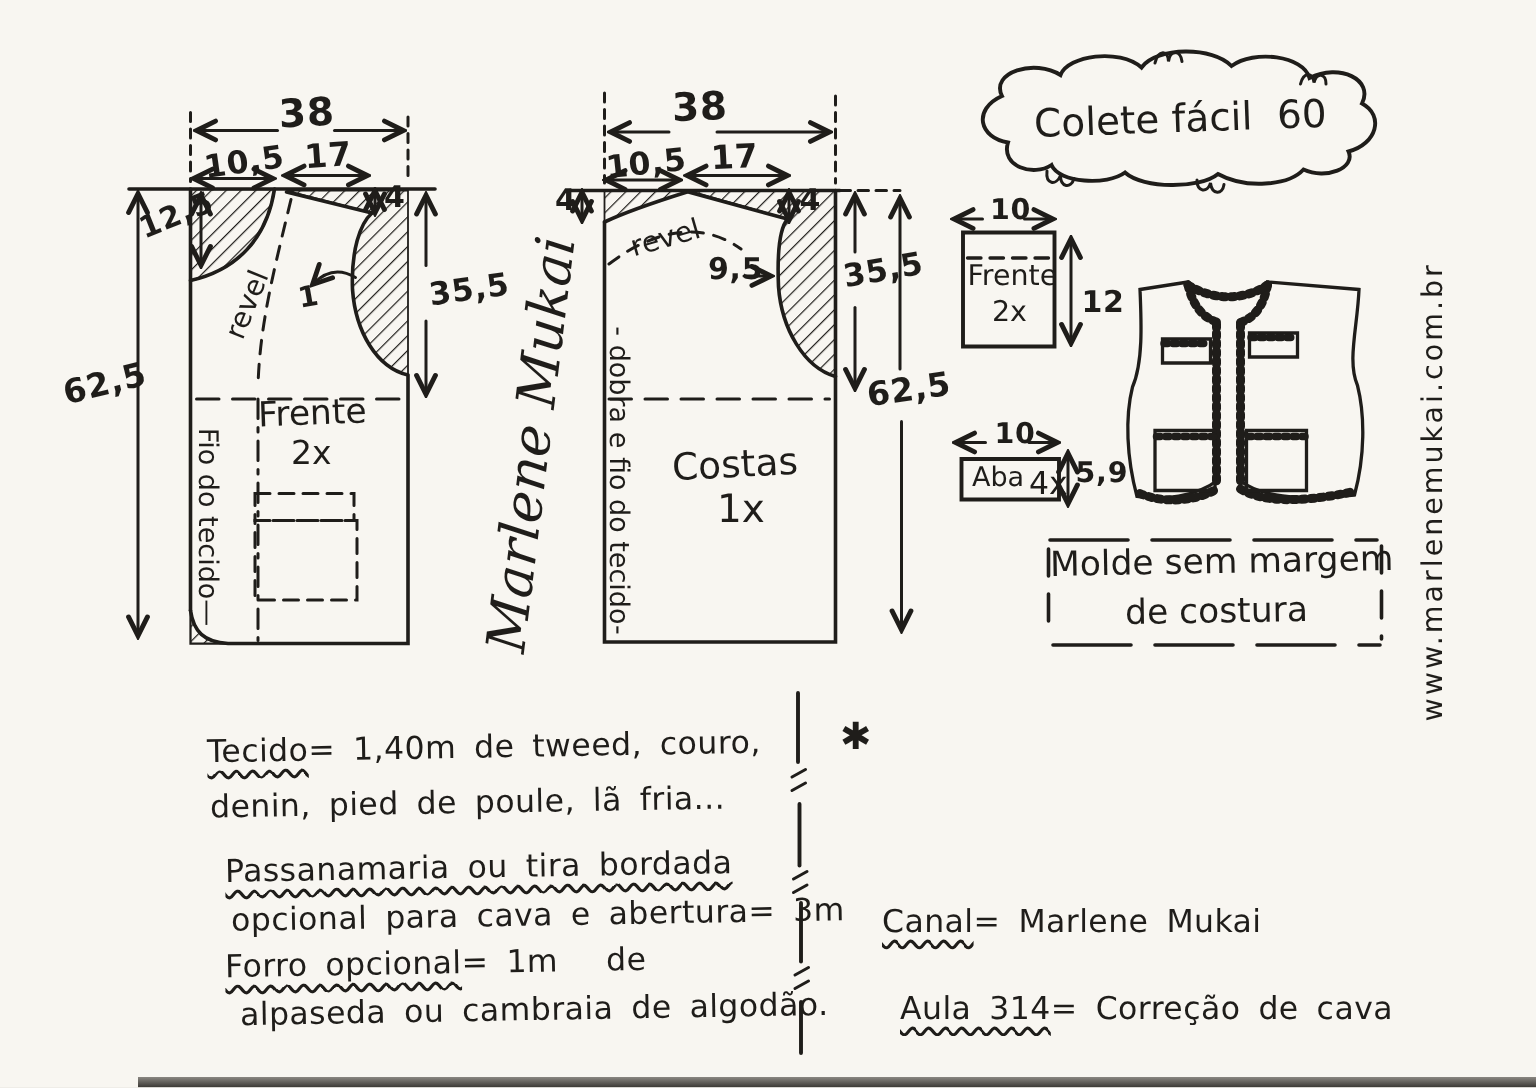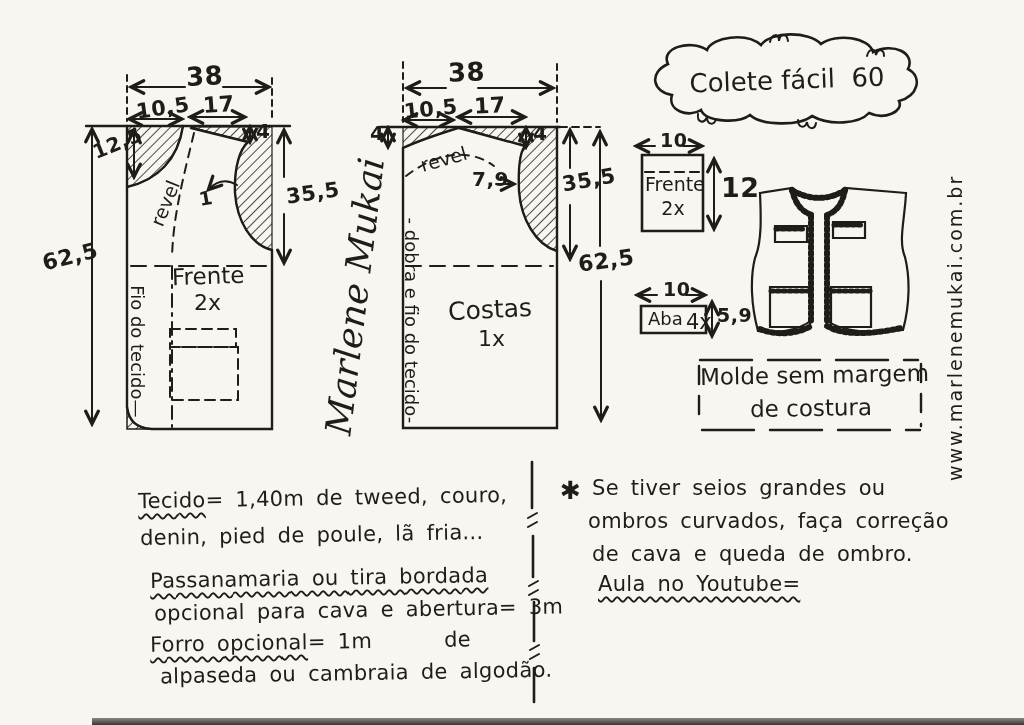--- a/index.html
+++ b/index.html
@@ -183,51 +183,49 @@
   <div class="t ctr" style="left:57px;top:341px;width:160px;font-size:18px;transform:rotate(90deg)">Fio do tecido—</div>
 
   <div class="t b" style="left:448px;top:58px;font-size:26px;transform:rotate(-2deg)">38</div>
   <div class="t b" style="left:404px;top:97px;font-size:21px;transform:rotate(-6deg)">10,5</div>
   <div class="t b" style="left:474px;top:93px;font-size:22px;transform:rotate(-3deg)">17</div>
   <div class="t b" style="left:370px;top:122px;font-size:20px">4</div>
   <div class="t b" style="left:533px;top:122px;font-size:20px">4</div>
   <div class="t b" style="left:562px;top:168px;font-size:21px;transform:rotate(-10deg)">35,5</div>
   <div class="t b" style="left:578px;top:248px;font-size:22px;transform:rotate(-8deg)">62,5</div>
   <div class="t" style="left:420px;top:147px;width:60px;font-size:19px;transform:rotate(-16deg)">revel</div>
-  <div class="t b" style="left:472px;top:168px;font-size:20px">7,9</div>
+  <div class="t b" style="left:472px;top:168px;font-size:20px">9,5</div>
   <div class="t" style="left:448px;top:296px;font-size:25px;transform:rotate(-3deg)">Costas</div>
-  <div class="t" style="left:478px;top:326px;font-size:22px">1x</div>
+  <div class="t" style="left:478px;top:326px;font-size:26px">1x</div>
   <div class="t ctr" style="left:301px;top:310px;width:220px;font-size:18px;transform:rotate(90deg)">- dobra e fio do tecido-</div>
 
   <div class="t" style="left:237px;top:300px;width:230px;font-size:36px;font-family:'DejaVu Serif',serif;font-style:italic;transform:rotate(-83deg)">Marlene Mukai</div>
 
   <div class="t ctr" style="left:672px;top:66px;width:230px;font-size:26px;transform:rotate(-2deg)">Colete fácil  60</div>
 
   <div class="t b" style="left:660px;top:130px;font-size:19px">10</div>
-  <div class="t b" style="left:721px;top:172px;font-size:27px">12</div>
+  <div class="t b" style="left:721px;top:190px;font-size:20px">12</div>
   <div class="t ctr" style="left:645px;top:174px;width:56px;font-size:19px">Frente</div>
   <div class="t ctr" style="left:645px;top:198px;width:56px;font-size:19px">2x</div>
 
   <div class="t b" style="left:663px;top:279px;font-size:19px">10</div>
   <div class="t" style="left:648px;top:309px;font-size:18px">Aba</div>
   <div class="t" style="left:686px;top:310px;font-size:21px">4x</div>
   <div class="t b" style="left:717px;top:305px;font-size:19px">5,9</div>
 
   <div class="t ctr" style="left:700px;top:362px;width:222px;font-size:23px;transform:rotate(-1deg)">Molde sem margem</div>
   <div class="t ctr" style="left:700px;top:395px;width:222px;font-size:23px;transform:rotate(-1deg)">de costura</div>
 
   <div class="t ctr" style="left:776px;top:317px;width:360px;font-size:19px;letter-spacing:2px;transform:rotate(-90deg)">www.marlenemukai.com.br</div>
 
   <div class="t note" style="left:138px;top:486px;transform:rotate(-1deg)"><span class="wavy">Tecido</span><span>= 1,40m de tweed, couro,</span></div>
   <div class="t note" style="left:140px;top:523px;transform:rotate(-1deg)">denin, pied de poule, lã fria...</div>
   <div class="t note wavy" style="left:150px;top:566px;transform:rotate(-1deg)">Passanamaria ou tira bordada</div>
   <div class="t note" style="left:154px;top:598px;transform:rotate(-1deg)">opcional para cava e abertura= 3m</div>
-  <div class="t note" style="left:150px;top:630px;transform:rotate(-1deg)"><span class="wavy">Forro opcional</span><span>= 1m</span><span style="margin-left:72px">de</span></div>
+  <div class="t note" style="left:150px;top:630px;transform:rotate(-1deg)"><span class="wavy">Forro opcional</span><span>= 1m</span><span style="margin-left:32px">de</span></div>
   <div class="t note" style="left:160px;top:661px;transform:rotate(-1deg)">alpaseda ou cambraia de algodão.</div>
 
   <div class="t" style="left:560px;top:477px;font-size:25px">✱</div>
-  <div class="t note" style="left:592px;top:476px">Se tiver seios grandes ou</div>
-  <div class="t note" style="left:588px;top:509px">ombros curvados, faça correção</div>
-  <div class="t note" style="left:592px;top:542px">de cava e queda de ombro.</div>
-  <div class="t note wavy" style="left:598px;top:572px">Aula no Youtube=</div>
+  <div class="t note" style="left:588px;top:602px"><span class="wavy">Canal</span><span>= Marlene Mukai</span></div>
+  <div class="t note" style="left:600px;top:660px"><span class="wavy">Aula 314</span><span>= Correção de cava</span></div>
 
   <div class="scanbar"></div>
 </div>
 
 </body></html>

